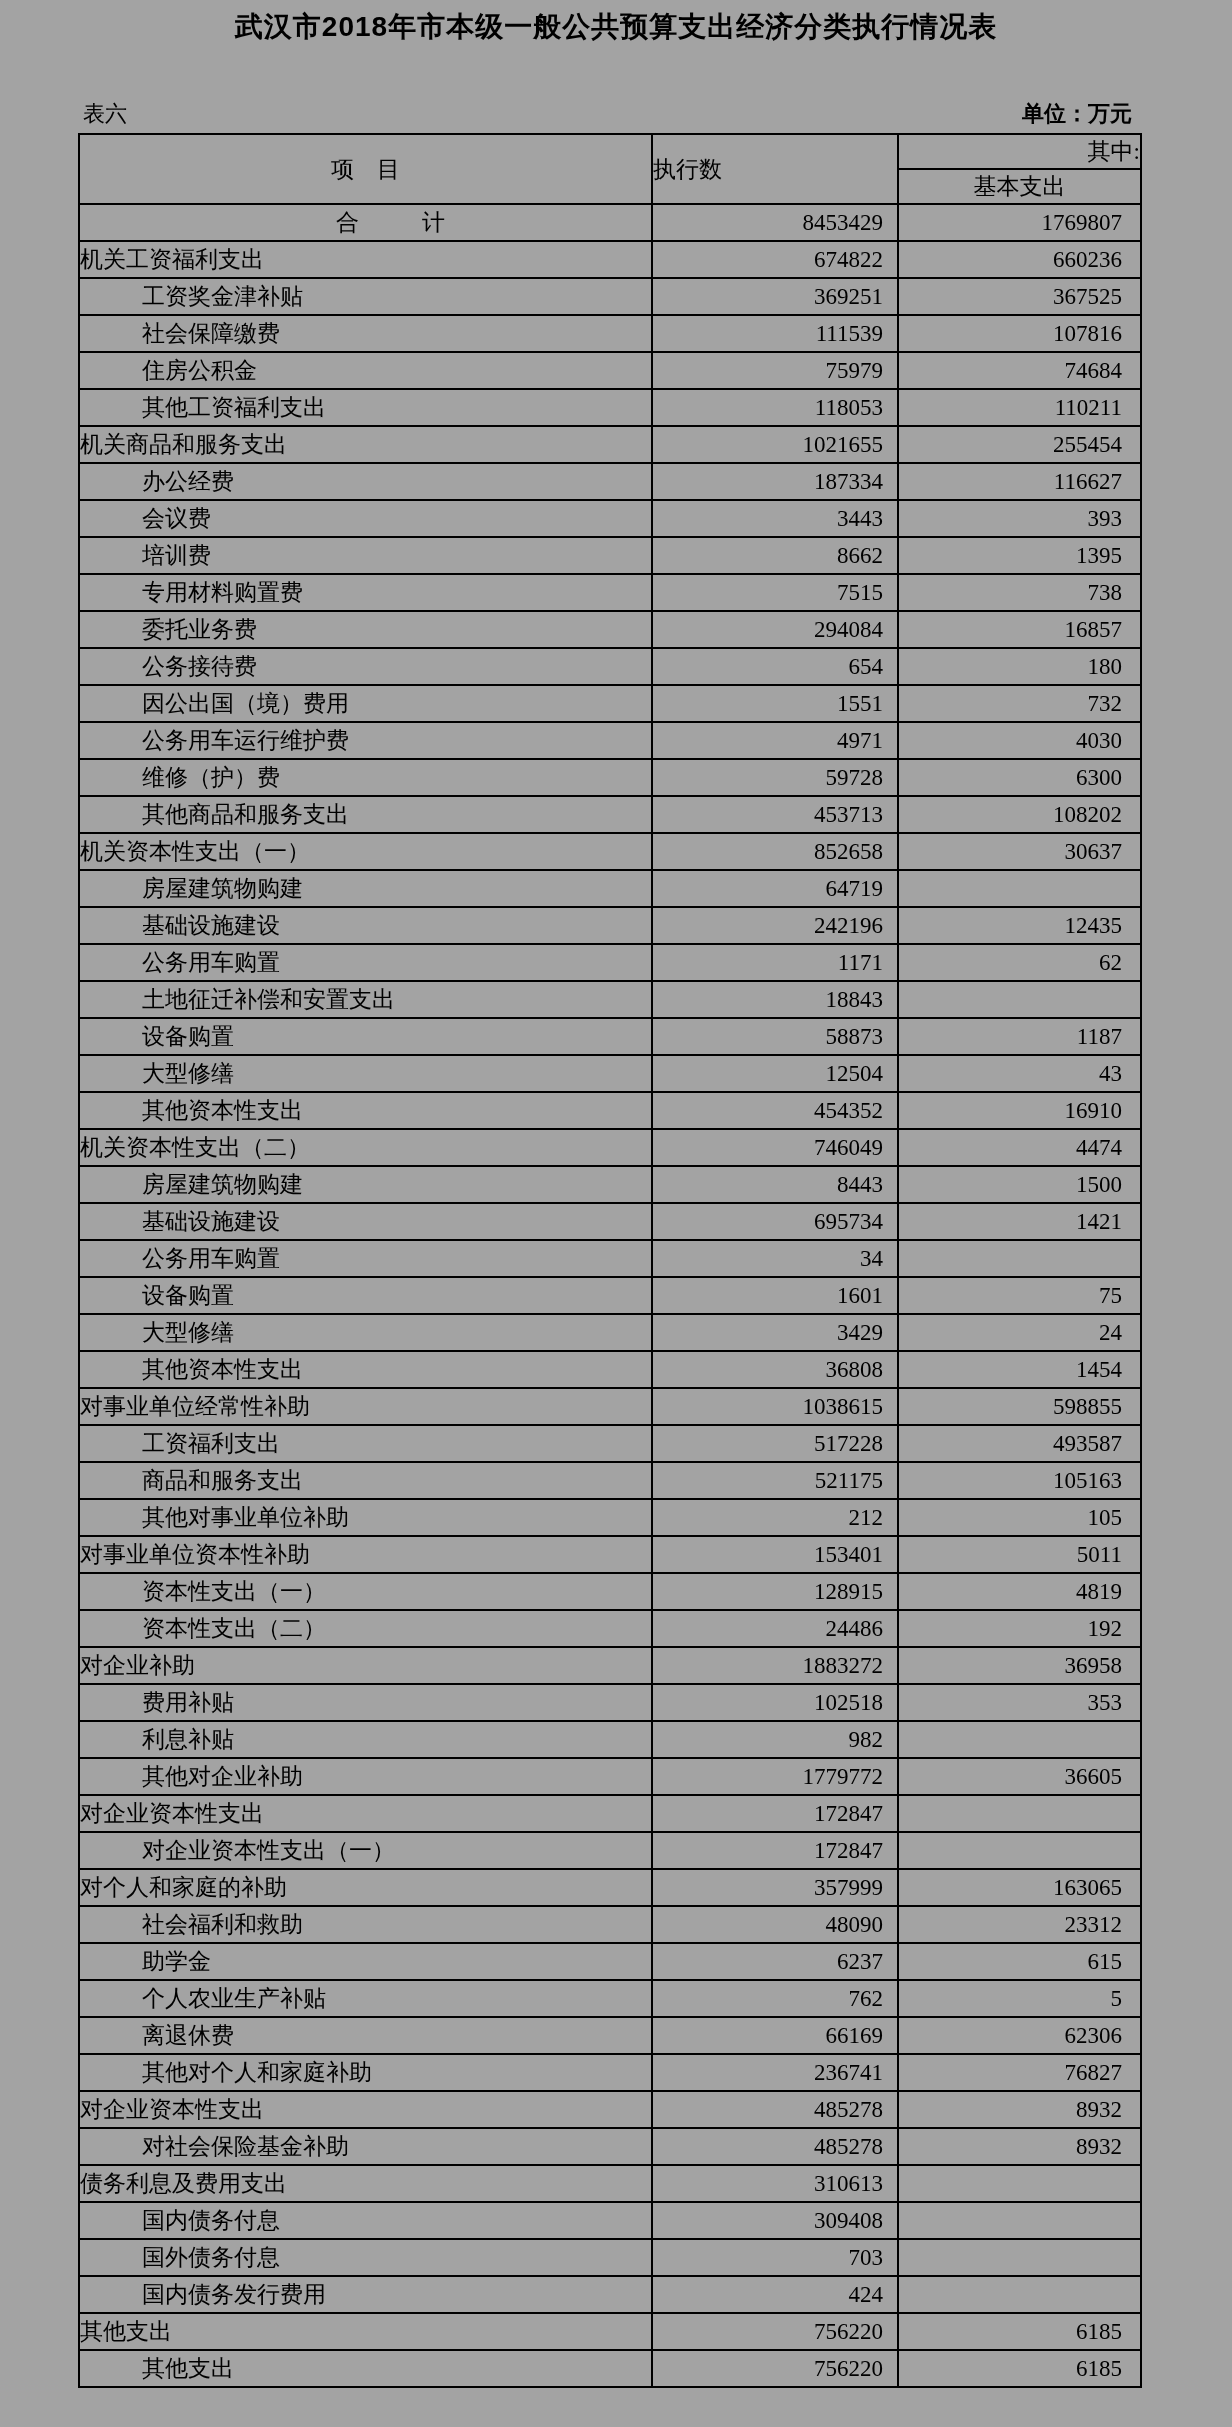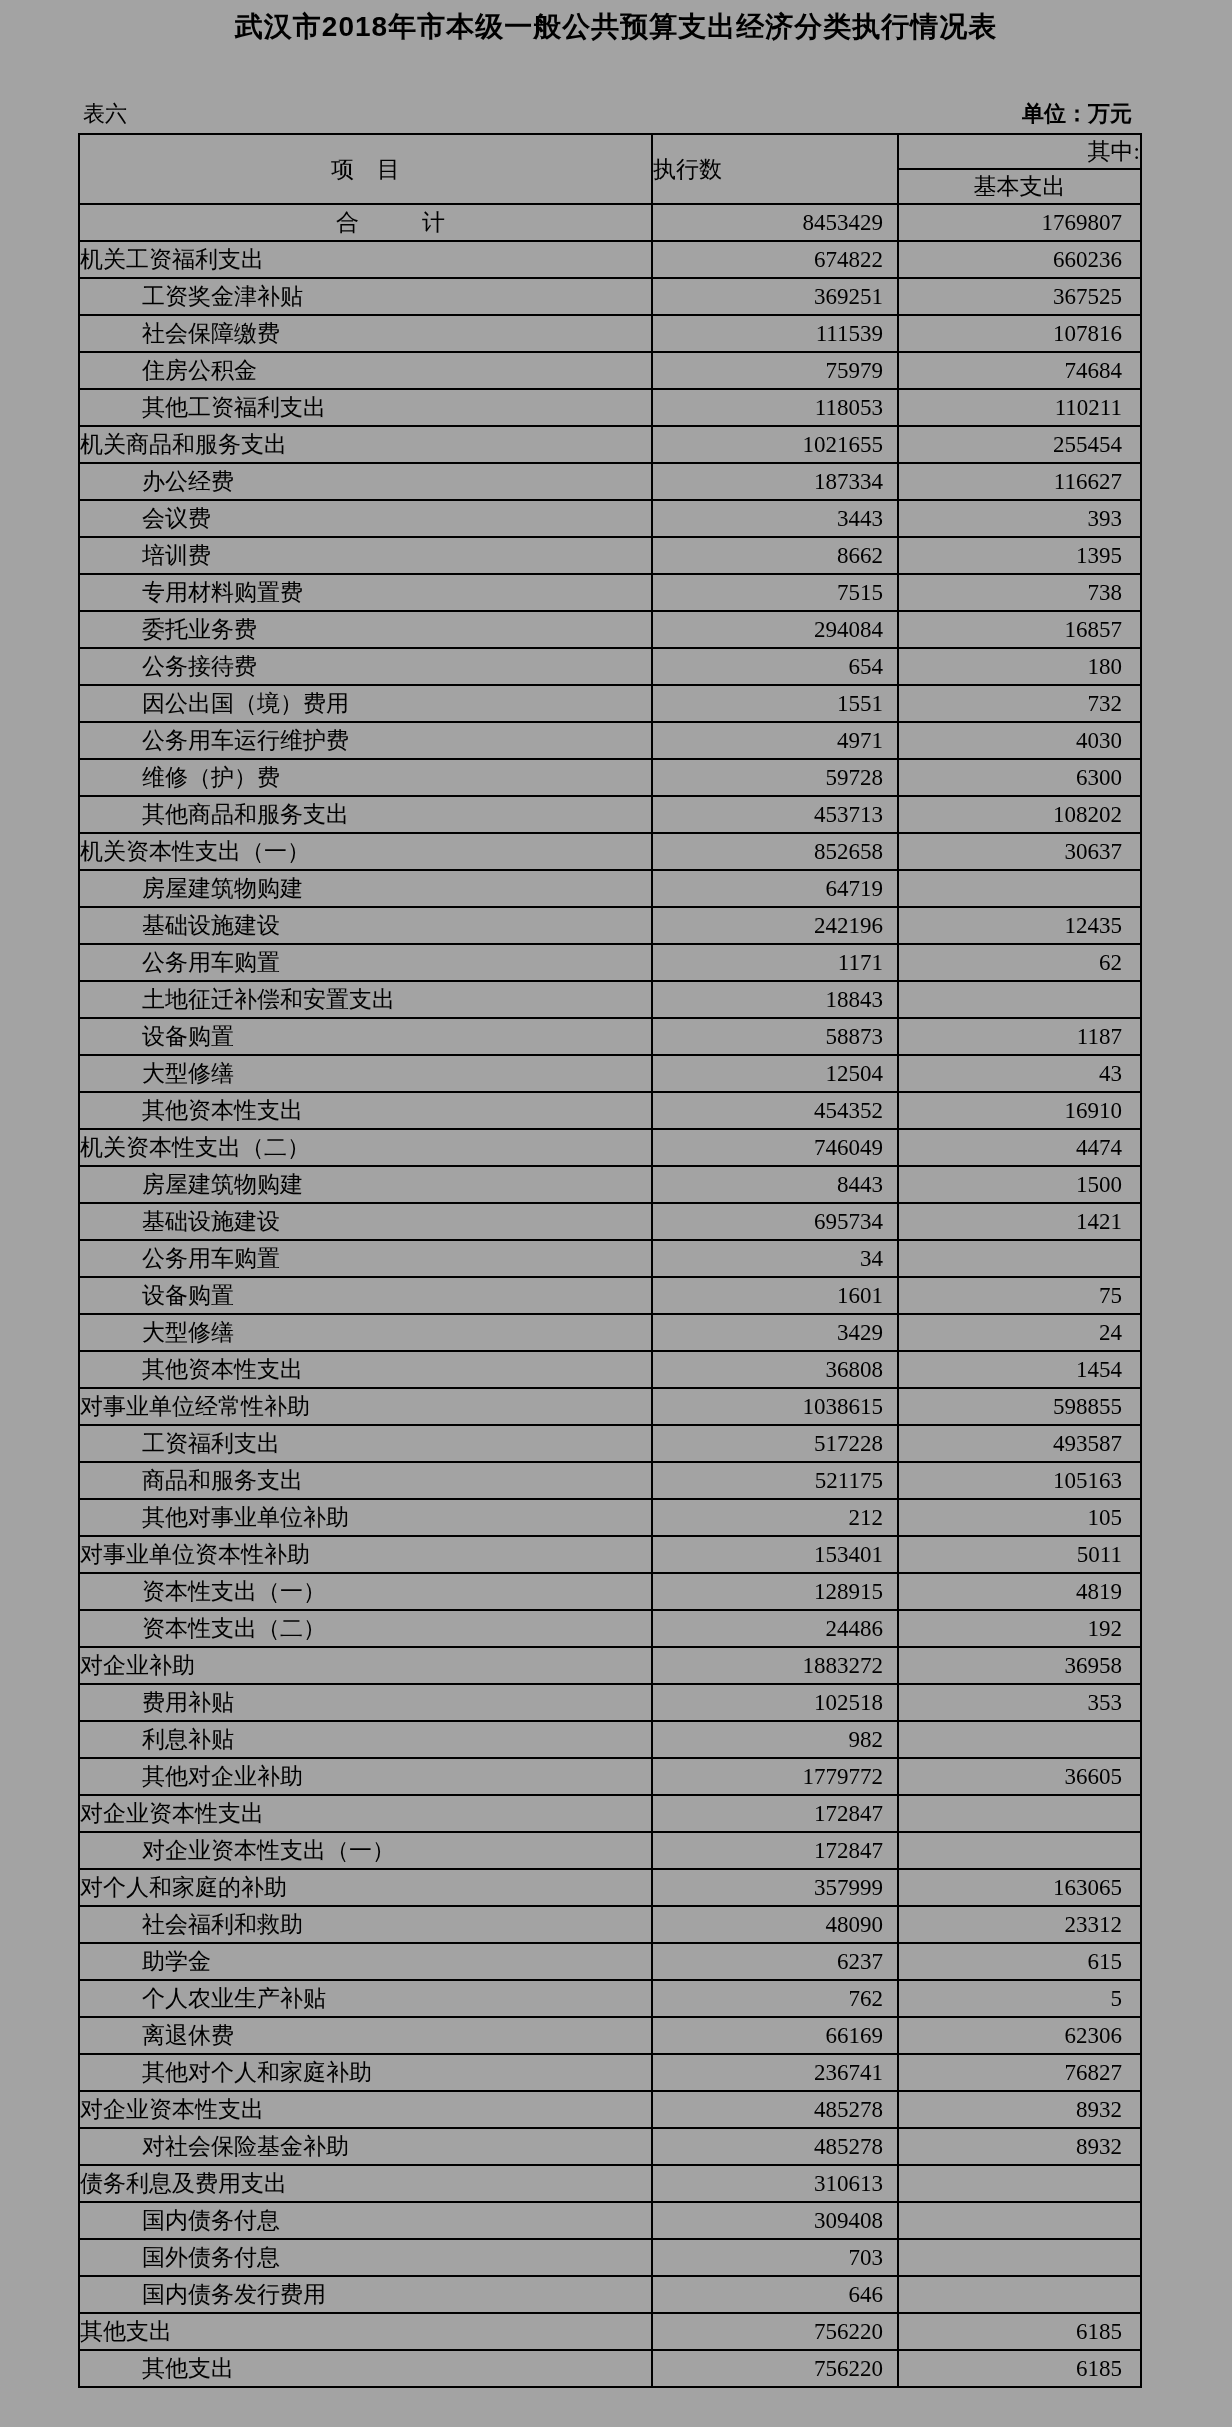--- a/index.html
+++ b/index.html
@@ -366,21 +366,21 @@
           <td class="num exec">309408</td>
           <td class="num basic"></td>
         </tr>
         <tr>
           <td class="lbl lvl1">国外债务付息</td>
           <td class="num exec">703</td>
           <td class="num basic"></td>
         </tr>
         <tr>
           <td class="lbl lvl1">国内债务发行费用</td>
-          <td class="num exec">646</td>
+          <td class="num exec">424</td>
           <td class="num basic"></td>
         </tr>
         <tr>
           <td class="lbl lvl0">其他支出</td>
           <td class="num exec">756220</td>
           <td class="num basic">6185</td>
         </tr>
         <tr>
           <td class="lbl lvl1">其他支出</td>
           <td class="num exec">756220</td>

